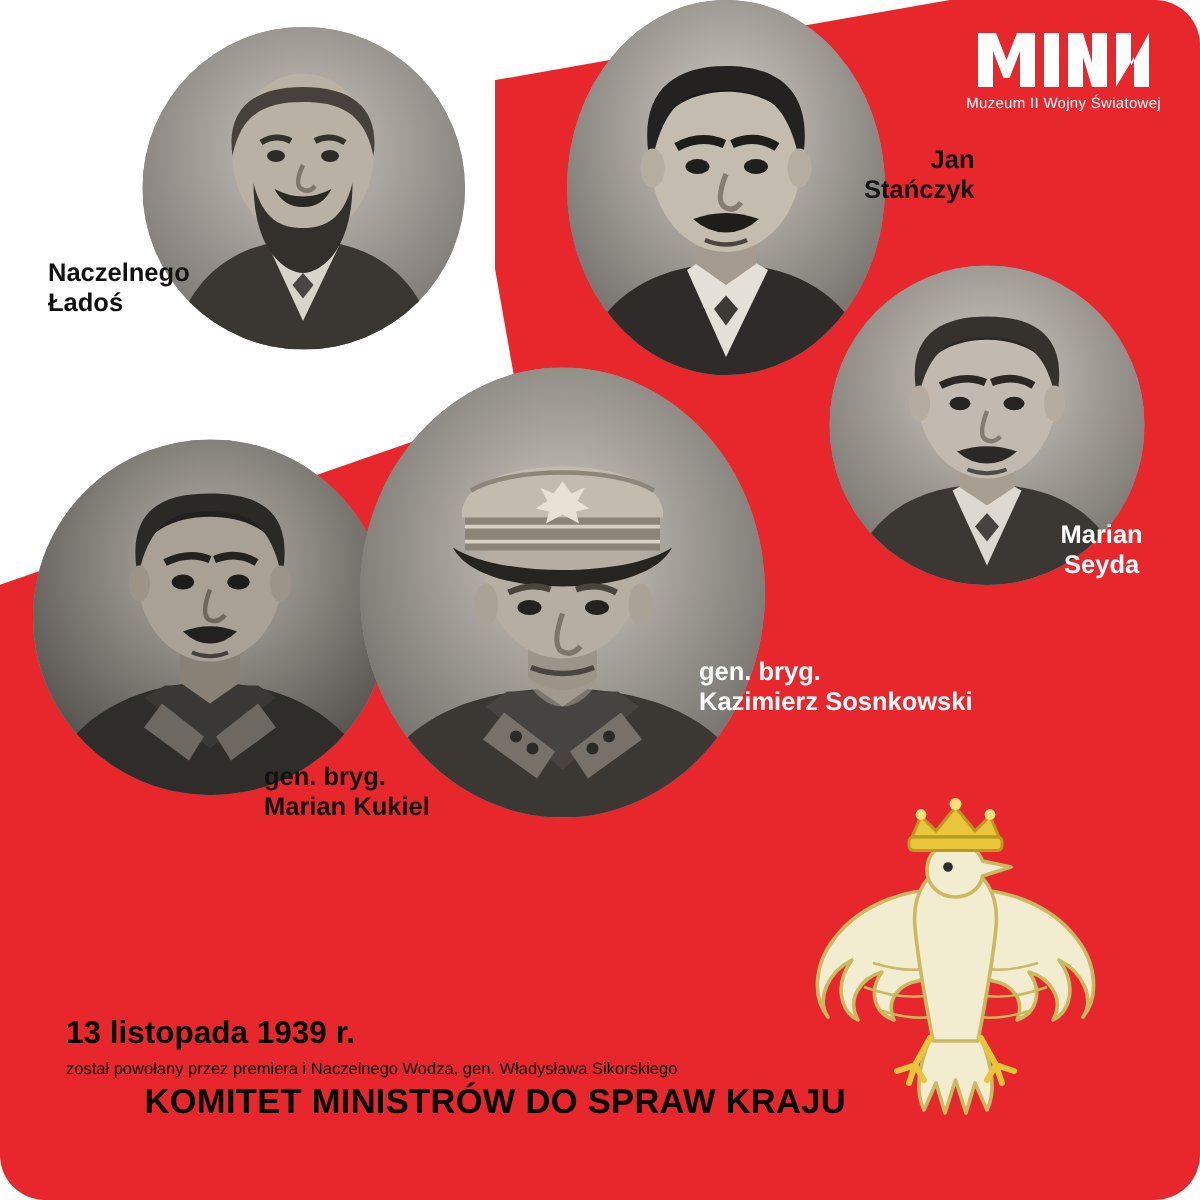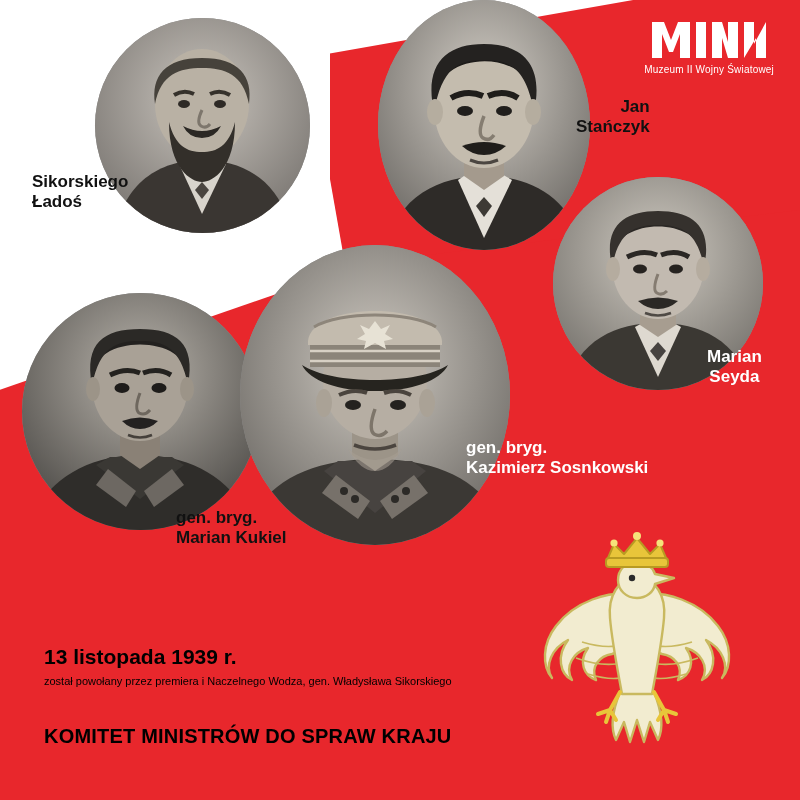--- a/index.html
+++ b/index.html
@@ -7,20 +7,21 @@
     padding: 0;
     background: #ffffff;
   }
   #poster {
     position: relative;
     width: 800px;
     height: 800px;
     overflow: hidden;
     background: #ffffff;
     font-family: "Liberation Sans", sans-serif;
+    border-radius: 30px;
     -webkit-font-smoothing: antialiased;
   }
 
   
   .red-top-right {
     position: absolute;
     top: -40px;
     right: -60px;
     width: 560px;
     height: 420px;
@@ -130,25 +131,25 @@
     font-weight: bold;
     margin-bottom: 5px;
   }
   .sub-line {
     font-size: 11px;
     font-weight: normal;
     line-height: 1.35;
     margin-bottom: 0;
   }
   .headline {
-    font-size: 20px;
+    font-size: 23px;
     font-weight: bold;
     letter-spacing: 0.2px;
-    margin-top: 36px;
     margin-bottom: 52px;
+    text-align: right;
   }
 
   
   .eagle {
     position: absolute;
     right: 38px;
     bottom: 34px;
     width: 250px;
     height: 250px;
     z-index: 7;
@@ -203,21 +204,21 @@
       <ellipse cx="125" cy="86" rx="6" ry="4" fill="#2e2a26"></ellipse>
       <path d="M79 77 q10 -6 20 -1" stroke="#35312b" stroke-width="4" fill="none"></path>
       <path d="M115 76 q10 -5 20 1" stroke="#35312b" stroke-width="4" fill="none"></path>
 
       <path d="M107 92 q-6 13 -1 16 q5 3 9 -2" stroke="#7d766c" stroke-width="3" fill="none"></path>
 
       <path d="M74 104 C74 150 96 164 107 164 C118 164 140 150 140 104 C134 128 122 134 107 134 C92 134 80 128 74 104 Z" fill="#332f2a"></path>
       <path d="M88 108 q19 10 38 0 q-6 12 -19 12 q-13 0 -19 -12 Z" fill="#2b2824"></path>
     </svg>
   </div>
-  <div class="name-label name-dark" style="left:32px; top:172px; font-size:17px; text-align:left;">Sikorskiego
+  <div class="name-label name-dark" style="left:32px; top:172px; font-size:17px; text-align:left;">Naczelnego
 Ładoś</div>
 
   <div class="portrait" style="left:378px; top:0px; width:212px; height:250px; border-radius:50%;">
     <svg class="ph" viewBox="0 0 212 250" preserveAspectRatio="xMidYMid slice">
       <defs>
         <radialGradient id="gs" cx="50%" cy="35%" r="78%">
           <stop offset="0%" stop-color="#d2cdc5"></stop>
           <stop offset="100%" stop-color="#5f5c58"></stop>
         </radialGradient>
       </defs>

